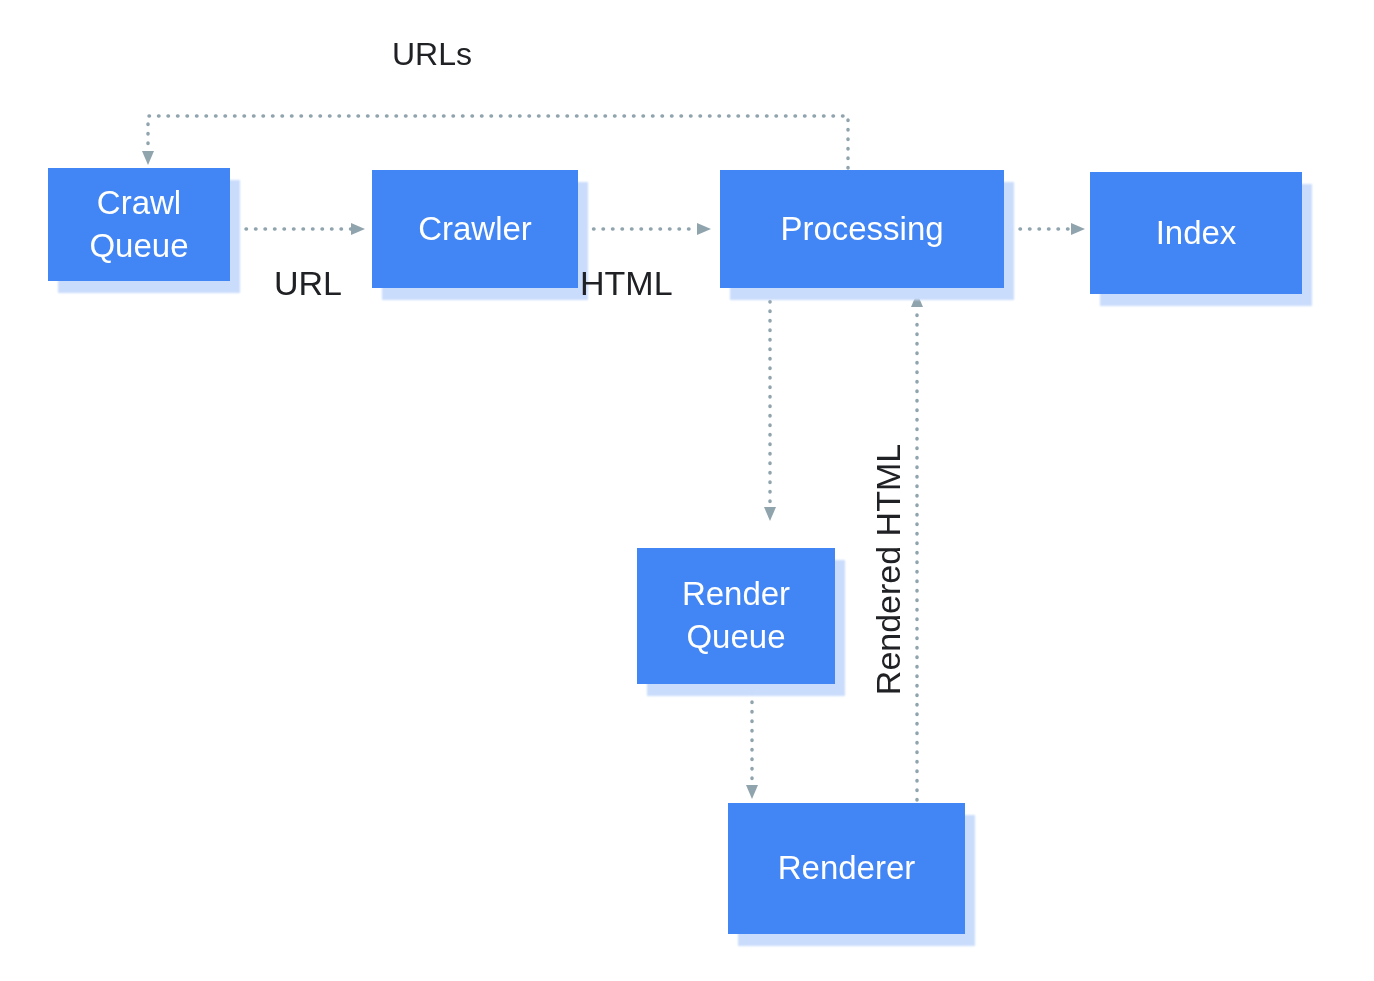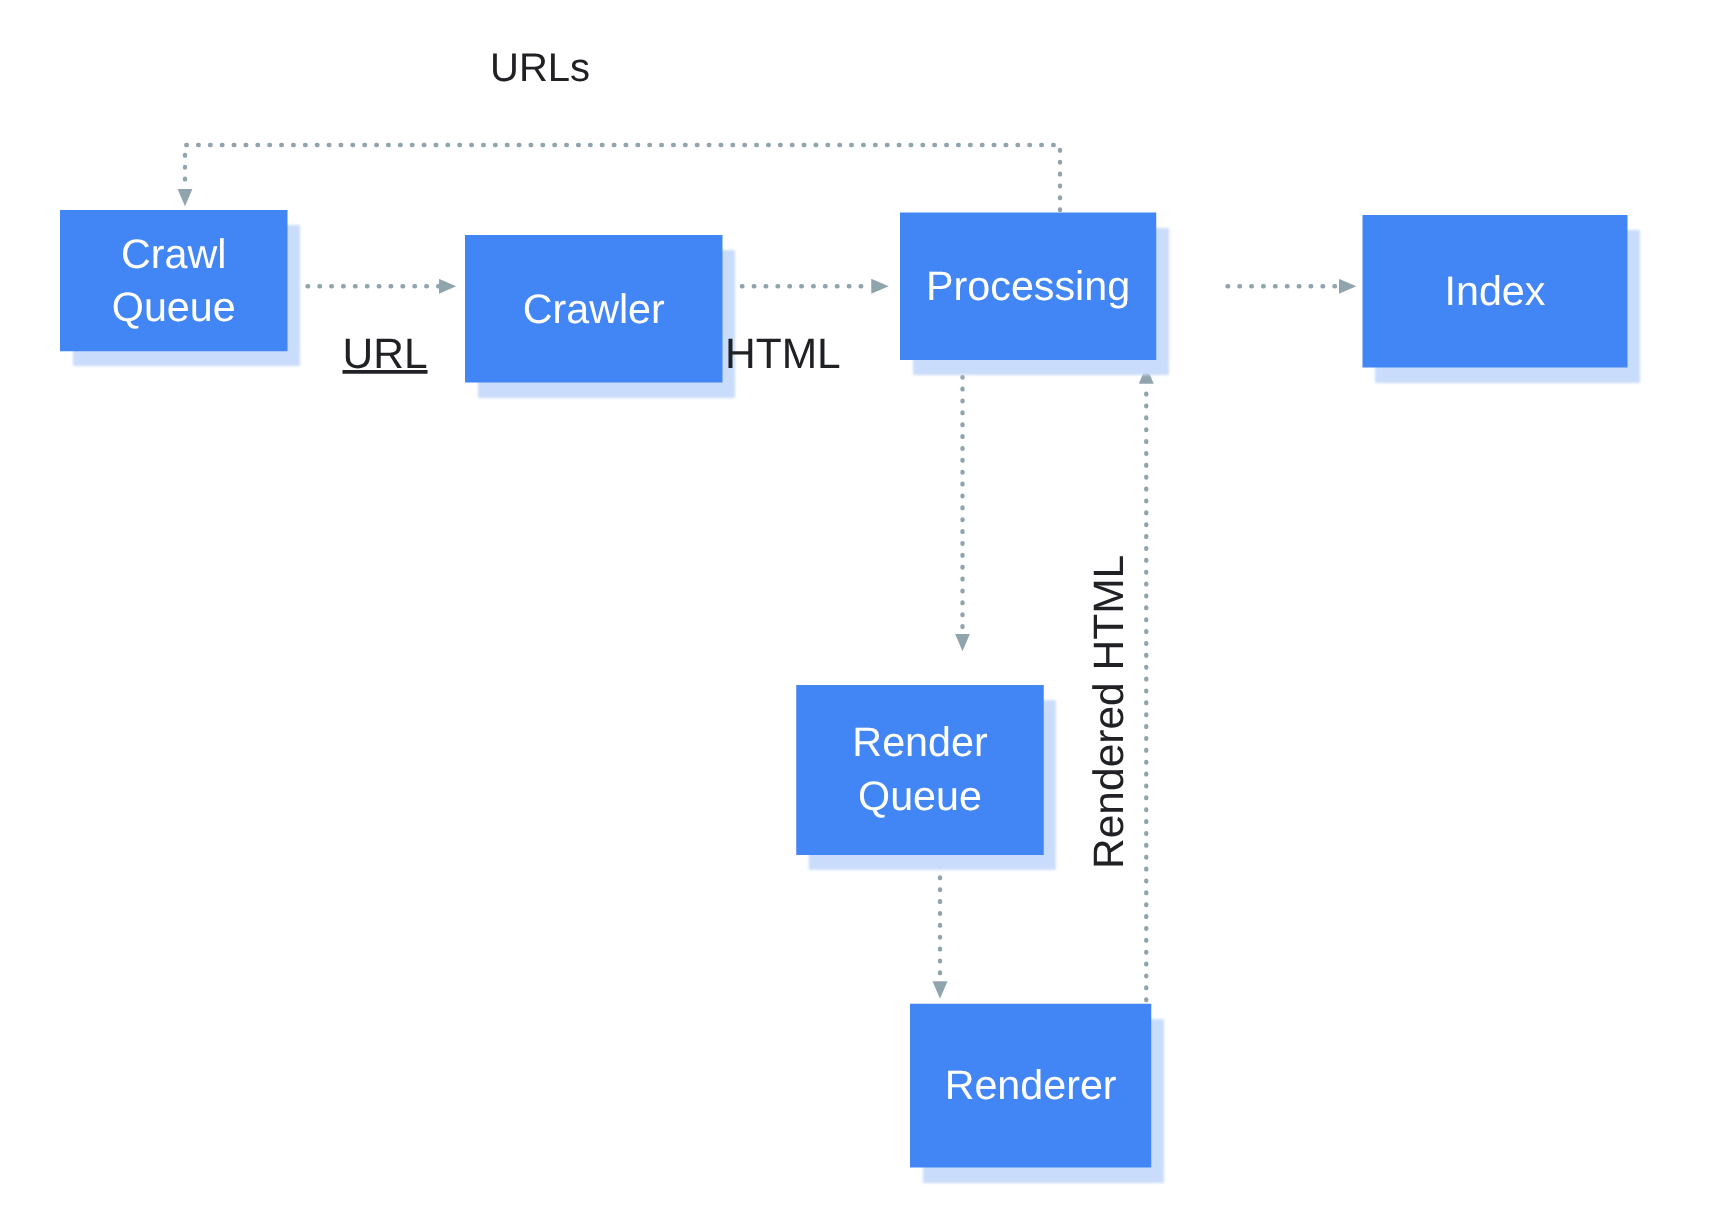--- a/index.html
+++ b/index.html
@@ -40,33 +40,33 @@
     display: flex;
     align-items: center;
     justify-content: center;
     text-align: center;
     font-size: 33px;
     line-height: 1.3;
     box-shadow: 10px 12px 2px var(--node-shadow);
     padding: 6px 14px;
   }
   .node-crawl-queue  { left: 48px;   top: 168px; width: 182px; height: 113px; }
-  .node-crawler      { left: 372px;  top: 188px; width: 206px; height: 118px; text-align: right; }
-  .node-processing   { left: 720px;  top: 170px; width: 205px; height: 118px; }
+  .node-crawler      { left: 372px;  top: 170px; width: 206px; height: 118px; text-align: right; }
+  .node-processing   { left: 720px;  top: 170px; width: 284px; height: 118px; }
   .node-index        { left: 1090px; top: 172px; width: 212px; height: 122px; }
   .node-render-queue { left: 637px;  top: 524px; width: 198px; height: 136px; margin-top: 24px; }
-  .node-renderer     { left: 728px;  top: 803px; width: 193px; height: 131px; }
+  .node-renderer     { left: 728px;  top: 803px; width: 237px; height: 131px; }
   .edge-label {
     position: absolute;
     color: var(--label-text);
     font-size: 34px;
     white-space: nowrap;
   }
   .label-urls { left: 392px; top: 36px; font-size: 32px; }
-  .label-url  { left: 274px; top: 264px; text-decoration: underline; }
+  .label-url  { left: 274px; top: 264px; }
   .label-html { left: 580px; top: 264px; }
   .label-rendered-html {
     left: 738px;
     top: 550px;
     width: 300px;
     text-align: center;
     transform: rotate(-90deg);
     transform-origin: center center;
     font-size: 34px;
   }

